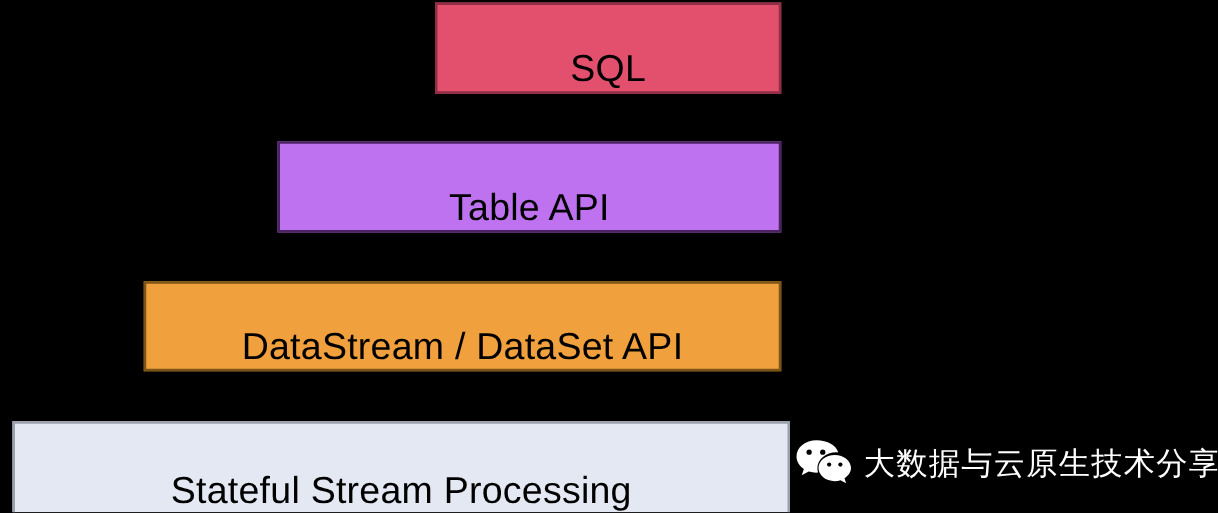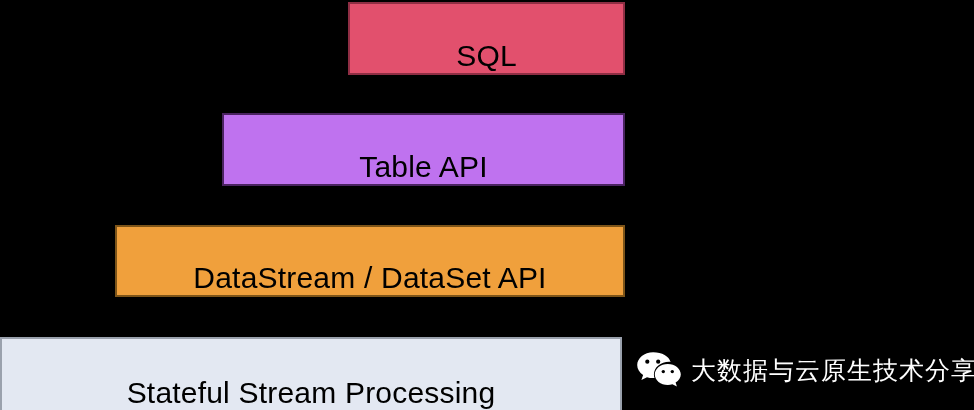--- a/index.html
+++ b/index.html
@@ -52,21 +52,21 @@
     left: 115px;
     top: 225px;
     width: 510px;
     height: 72px;
     background: #f0a03c;
     border: 2px solid #7d5418;
     font-size: 30px;
   }
   
   #box-stateful {
-    left: 0;
+    left: 10px;
     top: 337px;
     width: 622px;
     height: 73px;
     background: #e3e8f2;
     border: 2px solid #9aa1ad;
     border-bottom: none;
     font-size: 30px;
   }
 
   

